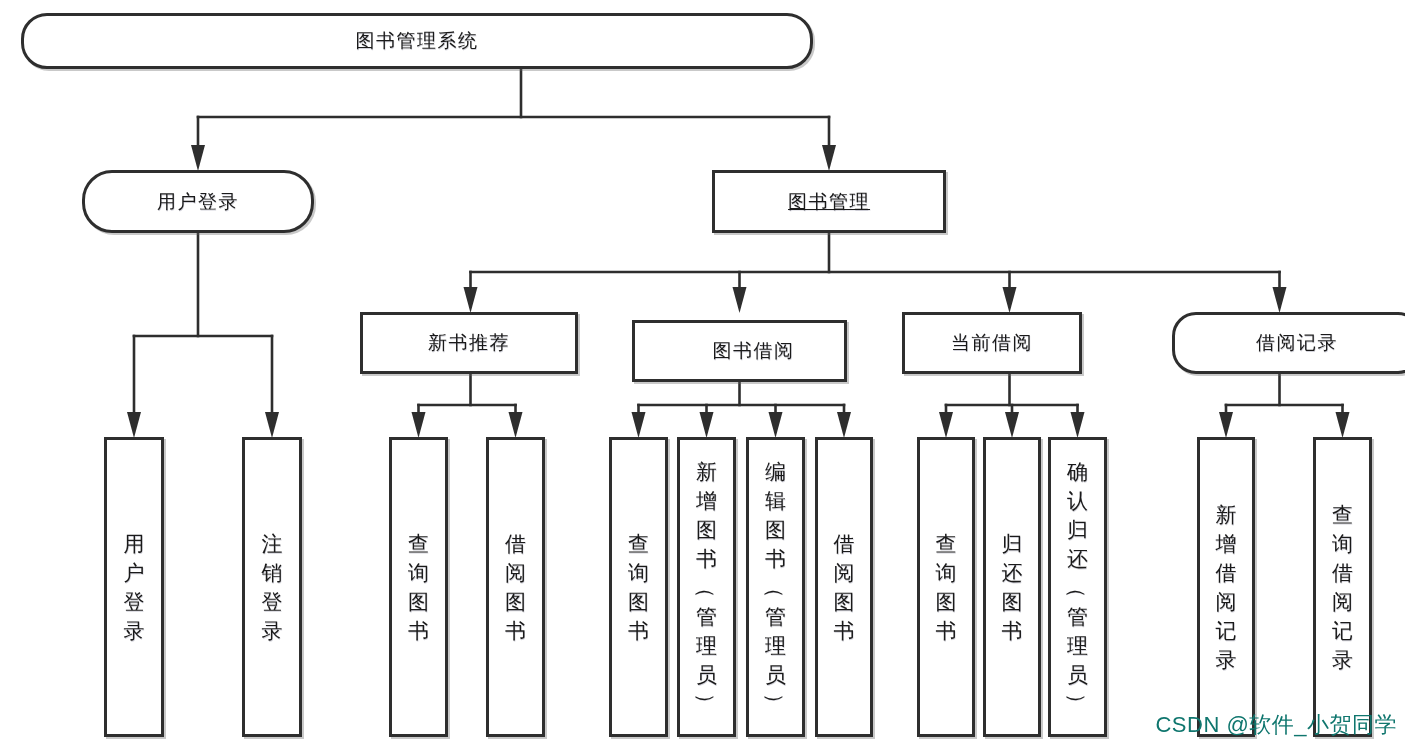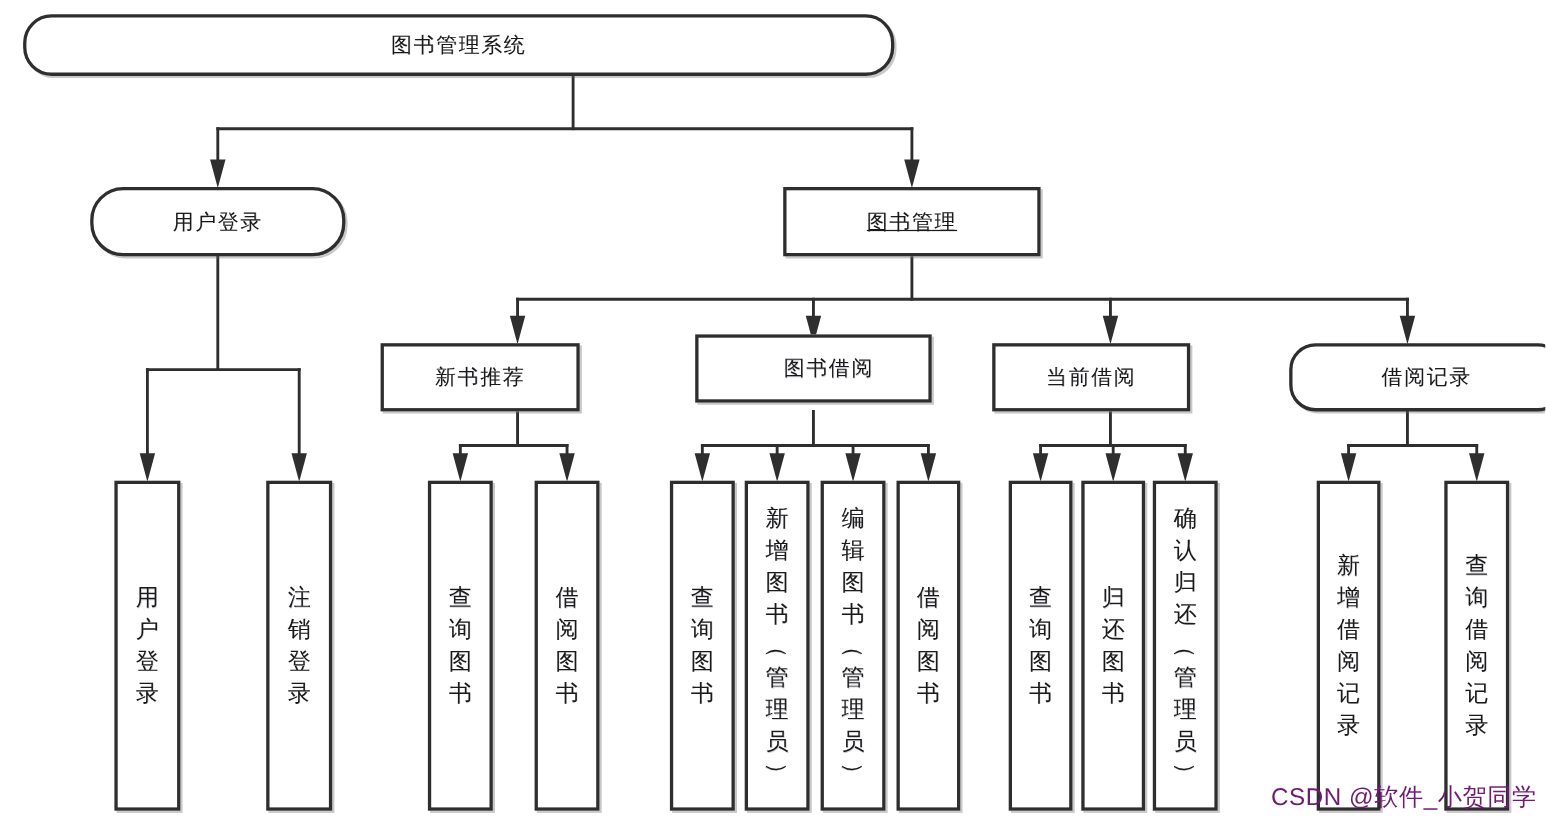--- a/index.html
+++ b/index.html
@@ -56,21 +56,21 @@
   }
   .node.v .label .ch.paren {
     transform: rotate(90deg);
   }
   .watermark {
     position: absolute;
     right: 8px;
     bottom: 7px;
     font-size: 22px;
     letter-spacing: 0.5px;
-    color: #701a75;
+    color: #0f766e;
     z-index: 3;
     white-space: nowrap;
   }
 </style>
 </head>
 <body>
 
 <div class="canvas">
   <svg id="connector-layer" width="1405" height="747" viewBox="0 0 1405 747">
       <line x1="521" y1="69" x2="521" y2="117" stroke="#2e2e2e" stroke-width="2.6" stroke-linecap="square"></line>
@@ -129,24 +129,24 @@
   <div id="nodes-layer">
       <div class="node h" style="left: 21px; top: 13px; width: 792px; height: 56px; border-radius: 26px;">
         <span class="label">图书管理系统</span>
       </div>
       <div class="node h" style="left: 82px; top: 170px; width: 232px; height: 63px; border-radius: 30px;">
         <span class="label">用户登录</span>
       </div>
       <div class="node h" style="left: 712px; top: 170px; width: 234px; height: 63px; text-decoration: underline;">
         <span class="label">图书管理</span>
       </div>
-      <div class="node h" style="left: 346px; top: 312px; width: 181px; height: 62px;">
+      <div class="node h" style="left: 360px; top: 312px; width: 218px; height: 62px;">
         <span class="label">新书推荐</span>
       </div>
-      <div class="node h" style="left: 632px; top: 304px; width: 215px; height: 62px; padding-left: 28px;">
+      <div class="node h" style="left: 632px; top: 320px; width: 215px; height: 62px; padding-left: 28px;">
         <span class="label">图书借阅</span>
       </div>
       <div class="node h" style="left: 902px; top: 312px; width: 180px; height: 62px;">
         <span class="label">当前借阅</span>
       </div>
       <div class="node h" style="left: 1172px; top: 312px; width: 250px; height: 62px; border-radius: 24px;">
         <span class="label">借阅记录</span>
       </div>
       <div class="node v" style="left: 104px; top: 437px; width: 60px; height: 300px;">
         <span class="label">

